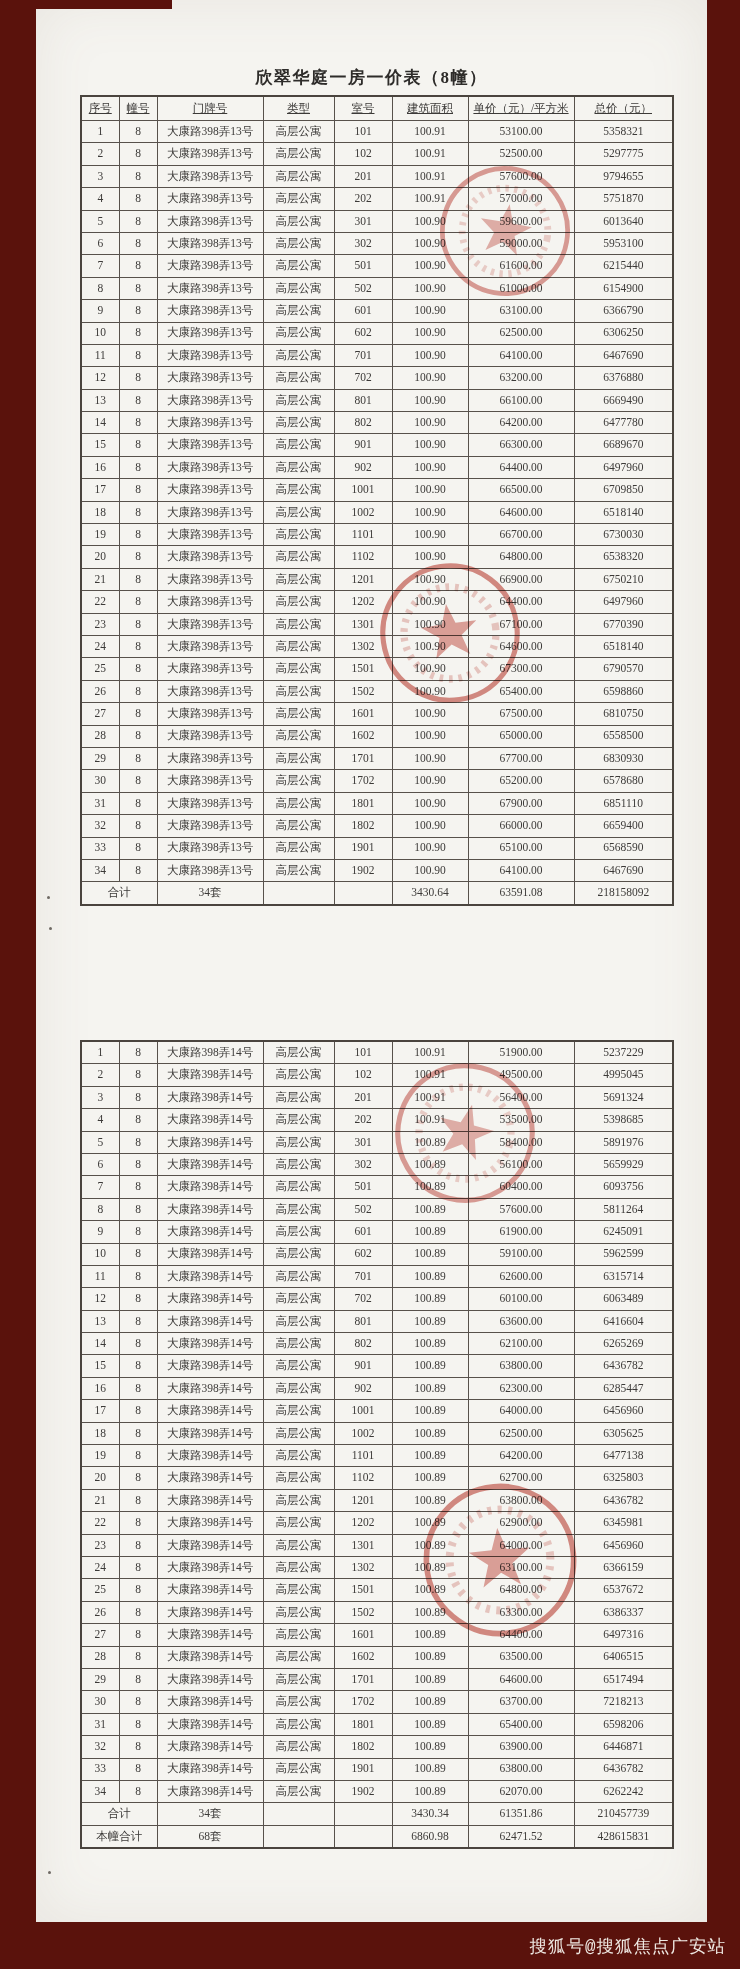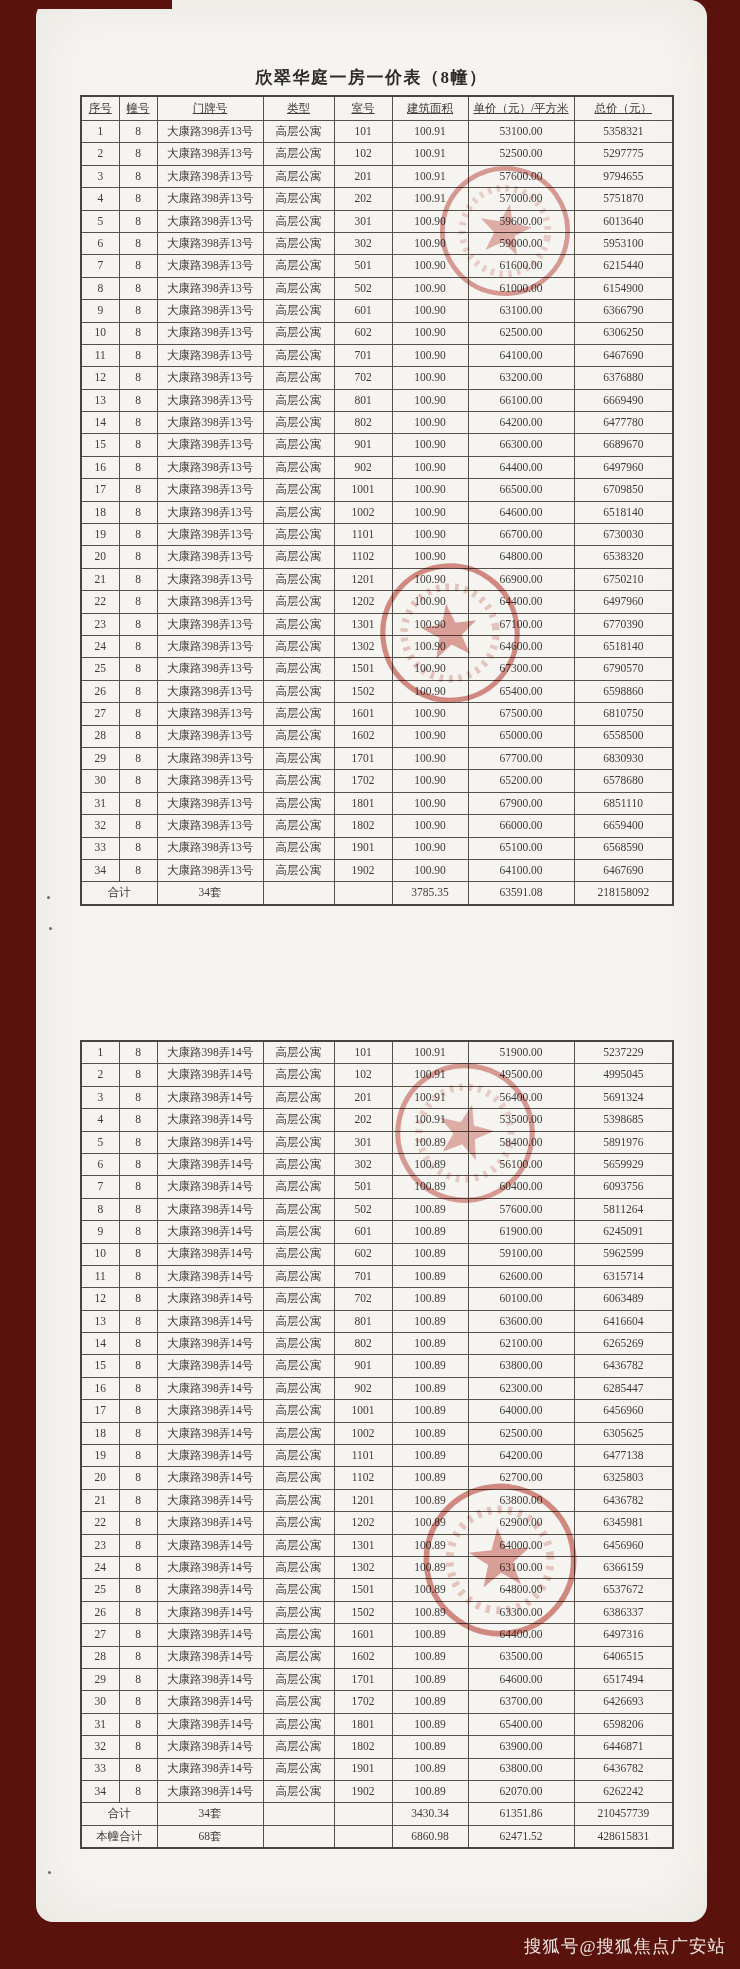--- a/index.html
+++ b/index.html
@@ -5,21 +5,20 @@
   html,body{margin:0;padding:0;}
   body{
     width:740px;height:1969px;position:relative;overflow:hidden;
     background:#5a120c;
     font-family:"Liberation Serif","DejaVu Serif",serif;
   }
   .page{
     position:absolute;left:36px;top:0;width:671px;height:1922px;
     background:#f5f4f0;
     box-shadow:inset 0 0 60px rgba(130,110,90,.10);
-    border-radius:17px;
   }
   .top-strip{position:absolute;left:0;top:0;width:172px;height:9px;background:#5a120c;z-index:6;}
   .title{
     position:absolute;top:66px;left:0;width:100%;text-align:center;
     font-size:17px;font-weight:bold;color:#2e2c2a;letter-spacing:1.5px;
   }
   table{
     position:absolute;left:44px;width:592px;
     border-collapse:collapse;table-layout:fixed;
     color:#3c3a38;background:transparent;
@@ -41,21 +40,21 @@
     mix-blend-mode:multiply;opacity:.55;
   }
   .seal svg{display:block;}
   .seal-a{left:401px;top:163px;transform:rotate(10deg);opacity:.5;}
   .seal-b{left:341px;top:560px;transform:rotate(-8deg);opacity:.6;}
   .seal-c{left:356px;top:1060px;transform:rotate(14deg);opacity:.5;}
   .seal-d{left:384px;top:1480px;transform:rotate(-5deg);opacity:.6;}
   .watermark{
     position:absolute;right:14px;bottom:11px;z-index:7;
     color:#efe9e3;font-size:17.5px;letter-spacing:1px;
-    font-family:Liberation Serif, serif;
+    font-family:Liberation Mono, monospace;
   }
   .speckle{position:absolute;width:3px;height:3px;border-radius:50%;background:#6f6a64;}
 </style>
 </head>
 <body>
 
 <div class="page">
 
   <div class="title">欣翠华庭一房一价表（8幢）</div>
 
@@ -423,21 +422,21 @@
           <td>64100.00</td>
           <td>6467690</td>
         </tr>
       </tbody>
     <tfoot>
       <tr>
         <td colspan="2">合计</td>
         <td>34套</td>
         <td></td>
         <td></td>
-        <td>3785.35</td>
+        <td>3430.64</td>
         <td>63591.08</td>
         <td>218158092</td>
       </tr>
     </tfoot>
   </table>
 
   <table id="table2">
     <colgroup>
       <col style="width:38px">
         <col style="width:38px">
@@ -740,21 +739,21 @@
           <td>6517494</td>
         </tr>
         <tr>
           <td>30</td>
           <td>8</td>
           <td>大康路398弄14号</td>
           <td>高层公寓</td>
           <td>1702</td>
           <td>100.89</td>
           <td>63700.00</td>
-          <td>6426693</td>
+          <td>7218213</td>
         </tr>
         <tr>
           <td>31</td>
           <td>8</td>
           <td>大康路398弄14号</td>
           <td>高层公寓</td>
           <td>1801</td>
           <td>100.89</td>
           <td>65400.00</td>
           <td>6598206</td>

